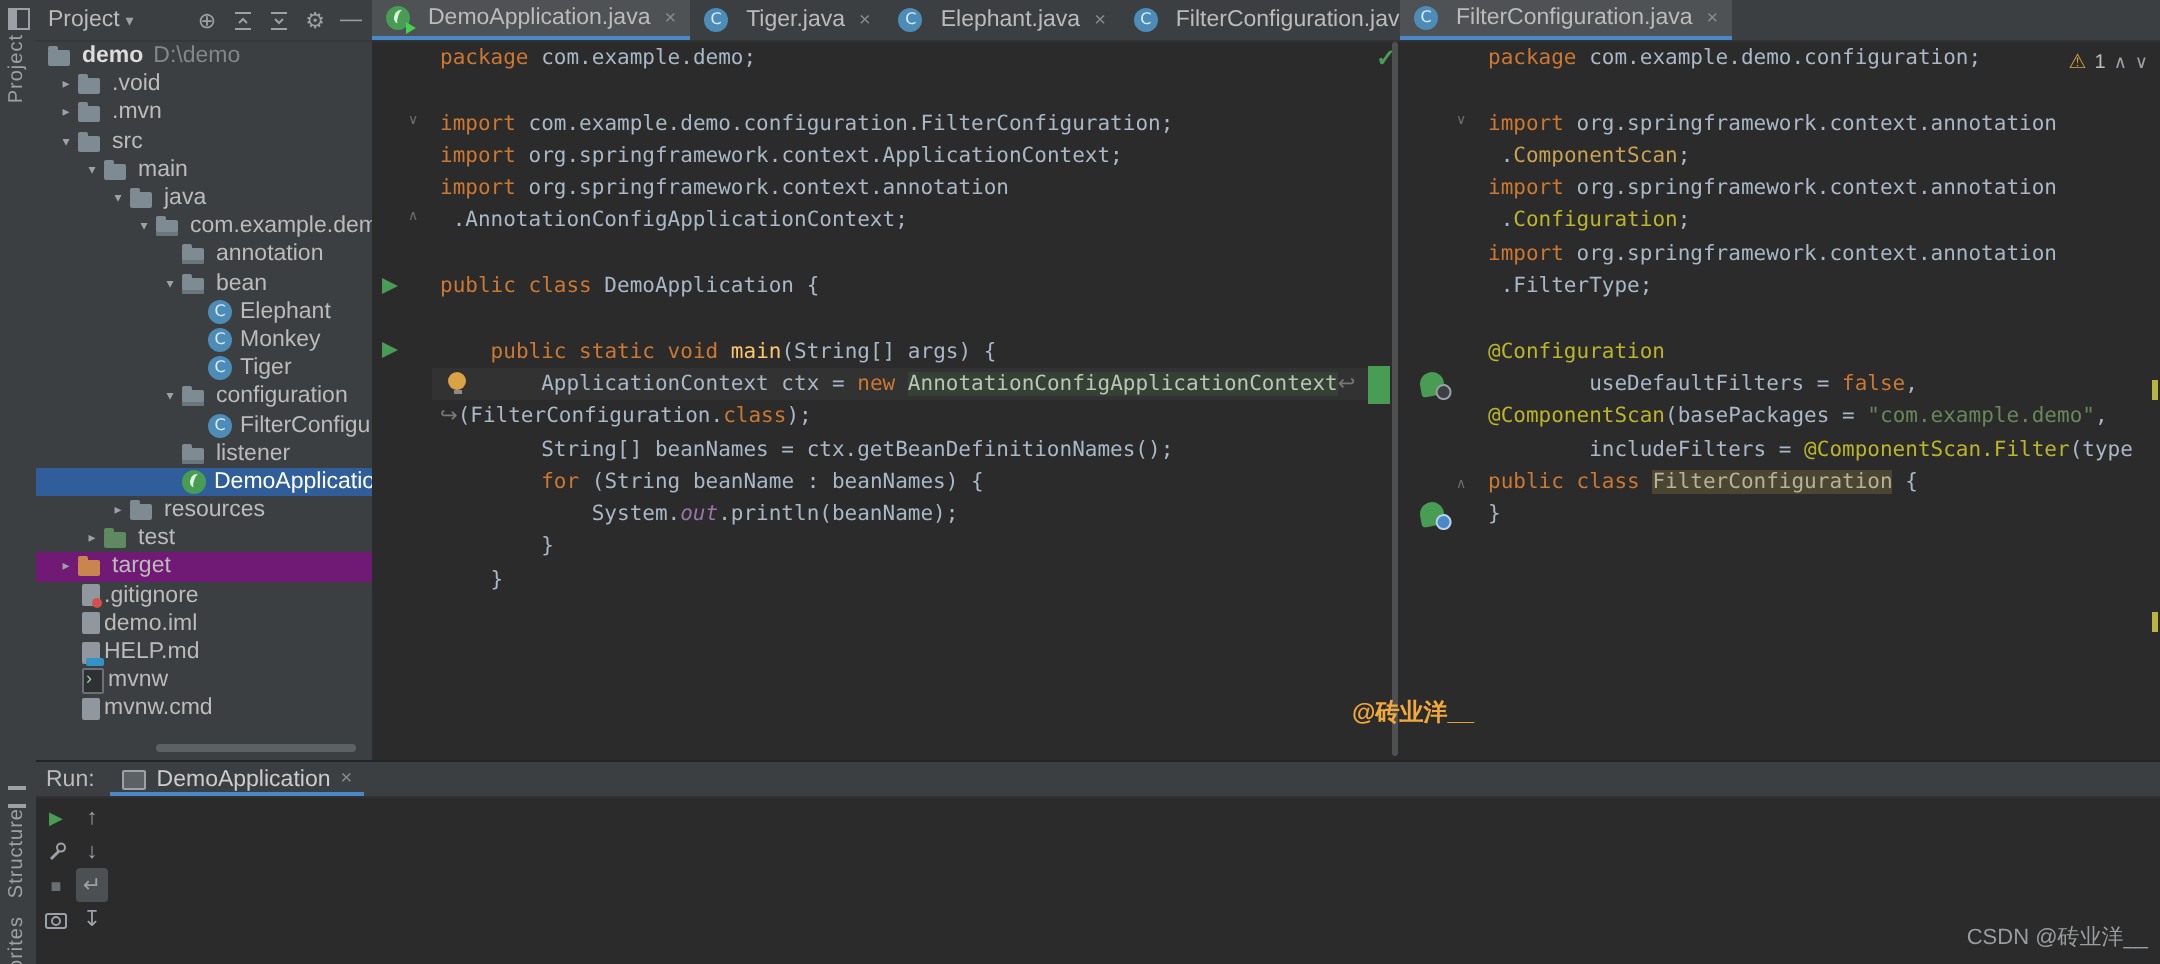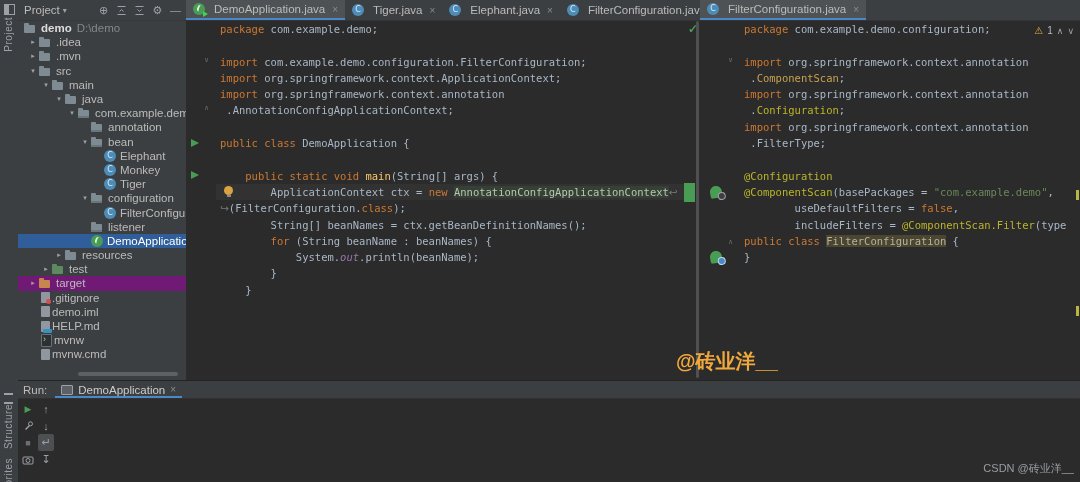--- a/index.html
+++ b/index.html
@@ -88,21 +88,21 @@
   .rtab::after{content:'';position:absolute;left:0;right:0;bottom:0;height:2px;background:#4a88c7;}
   .mon-ic{width:10px;height:8px;border:1px solid #9da0a6;border-radius:1px;background:#5b6164;}
   .rtab .tx{color:#868c91;font-size:10px;}
   .rtb{width:16px;display:flex;flex-direction:column;align-items:center;}
   .rtb .it{height:17px;display:flex;align-items:center;justify-content:center;width:16px;color:#9da0a6;font-size:11px;}
   .it.play{color:#499c54;font-size:9px;}
   .it.stop{color:#6b6f72;font-size:9px;}
   .it.active{background:#4c5052;border-radius:2px;}
   .console{position:absolute;left:39px;top:397px;right:0;bottom:0;font:11px/17px "DejaVu Sans Mono",monospace;color:#bfbfbf;}
 
-  .watermark{color:#f2a93c;font-size:20px;font-weight:bold;font-family:"Liberation Sans",sans-serif;}
+  .watermark{color:#f2a93c;font-size:12px;font-weight:bold;font-family:"Liberation Sans",sans-serif;}
   .csdn{color:#9a9da0;font-size:11px;}
 </style>
 </head>
 <body>
 
 <div id="app">
 
   <div class="abs stripe">
     <div class="abs" style="left:4px;top:4px;">
         <span class="win-ic" style="display:block"></span>
@@ -138,21 +138,21 @@
     </div>
     <div class="pp-tree">
         <div class="trow root" style="padding-left: 6px;">
           <span class="ti ic-folder"></span>
           <span class="tl">demo</span>
           <span class="tp">D:\demo</span>
         </div>
         <div class="trow" style="padding-left: 9px;">
           <span class="chev">▸</span>
           <span class="ti ic-folder"></span>
-          <span class="tl">.idea</span>
+          <span class="tl">.void</span>
         </div>
         <div class="trow" style="padding-left: 9px;">
           <span class="chev">▸</span>
           <span class="ti ic-folder"></span>
           <span class="tl">.mvn</span>
         </div>
         <div class="trow" style="padding-left: 9px;">
           <span class="chev">▾</span>
           <span class="ti ic-folder"></span>
           <span class="tl">src</span>
@@ -325,22 +325,22 @@
         <div class="cl"><span class="t-k">package</span><span class="t-p"> com.example.demo.configuration;</span></div>
         <div class="cl">&nbsp;</div>
         <div class="cl"><span class="t-k">import</span><span class="t-p"> org.springframework.context.annotation</span></div>
         <div class="cl"><span class="t-p"> .</span><span class="t-a2">ComponentScan</span><span class="t-p">;</span></div>
         <div class="cl"><span class="t-k">import</span><span class="t-p"> org.springframework.context.annotation</span></div>
         <div class="cl"><span class="t-p"> .</span><span class="t-a">Configuration</span><span class="t-p">;</span></div>
         <div class="cl"><span class="t-k">import</span><span class="t-p"> org.springframework.context.annotation</span></div>
         <div class="cl"><span class="t-p"> .FilterType;</span></div>
         <div class="cl">&nbsp;</div>
         <div class="cl"><span class="t-a">@Configuration</span></div>
+        <div class="cl"><span class="t-p">        useDefaultFilters = </span><span class="t-k">false</span><span class="t-p">,</span></div>
         <div class="cl"><span class="t-a">@ComponentScan</span><span class="t-p">(basePackages = </span><span class="t-s">"com.example.demo"</span><span class="t-p">,</span></div>
-        <div class="cl"><span class="t-p">        useDefaultFilters = </span><span class="t-k">false</span><span class="t-p">,</span></div>
         <div class="cl"><span class="t-p">        includeFilters = </span><span class="t-a">@ComponentScan.Filter</span><span class="t-p">(type</span></div>
         <div class="cl"><span class="t-k">public class</span><span class="t-p"> </span><span class="t-h2">FilterConfiguration</span><span class="t-p"> {</span></div>
         <div class="cl"><span class="t-p">}</span></div>
       </div>
     <div class="abs warnbox" style="right:6px;top:25px;">
       <span class="wtri">⚠</span>
       <span>1</span>
       <span class="chv">∧</span>
       <span class="chv">∨</span>
     </div>

